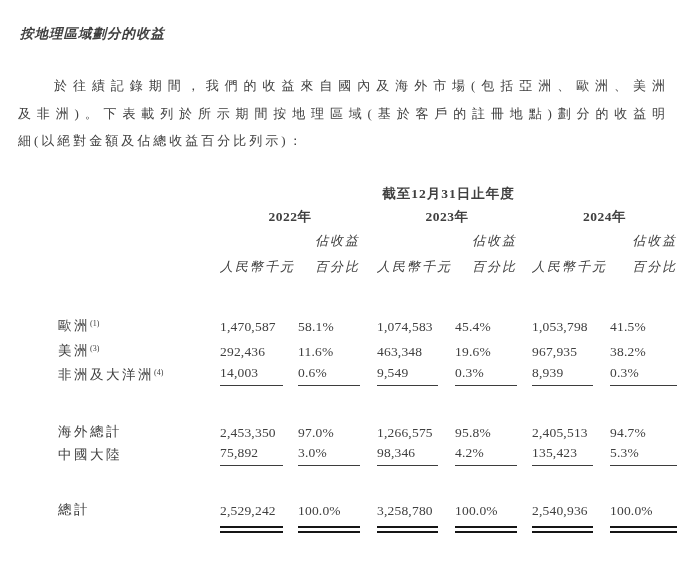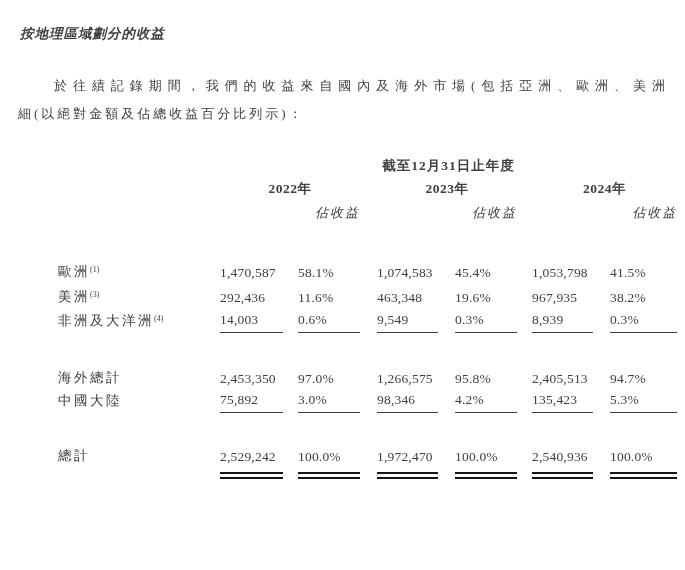--- a/index.html
+++ b/index.html
@@ -107,20 +107,21 @@
 </style>
 </head>
 <body>
 
 <div class="page">
 
   <div class="doc-title">按地理區域劃分的收益</div>
 
   <div class="para">
     <div class="pline indent">於往績記錄期間，我們的收益來自國內及海外市場(包括亞洲、歐洲、美洲</div>
+    <div class="pline">及非洲)。下表載列於所示期間按地理區域(基於客戶的註冊地點)劃分的收益明</div>
     <div class="pline last">細(以絕對金額及佔總收益百分比列示)：</div>
   </div>
 
   <table class="fin">
     <colgroup>
       <col style="width:162px">
         <col style="width:63px">
         <col style="width:15px">
         <col style="width:62px">
         <col style="width:17px">
@@ -156,20 +157,34 @@
       <td class="gap"></td>
       <td class="num"></td>
       <td class="gap"></td>
       <td class="ith">佔收益</td>
       <td class="gap"></td>
       <td class="num"></td>
       <td class="gap"></td>
       <td class="ith">佔收益</td>
     </tr>
 
+    <tr class="h-cols">
+      <td class="lbl"></td>
+      <td class="ith">人民幣千元</td>
+      <td class="gap"></td>
+      <td class="ith">百分比</td>
+      <td class="gap"></td>
+      <td class="ith">人民幣千元</td>
+      <td class="gap"></td>
+      <td class="ith">百分比</td>
+      <td class="gap"></td>
+      <td class="ith">人民幣千元</td>
+      <td class="gap"></td>
+      <td class="ith">百分比</td>
+    </tr>
 
     <tr class="sp1">
           <td colspan="12"></td>
         </tr>
 
     <tr class="data">
       <td class="lbl"><span>歐洲</span><sup class="fn">(1)</sup></td>
       <td class="num">1,470,587</td>
       <td class="gap"></td>
       <td class="num">58.1%</td>
@@ -251,21 +266,21 @@
     <tr class="sp3">
           <td colspan="12"></td>
         </tr>
 
     <tr class="tot bold">
       <td class="lbl"><span>總計</span></td>
       <td class="num">2,529,242</td>
       <td class="gap"></td>
       <td class="num">100.0%</td>
       <td class="gap"></td>
-      <td class="num">1,972,470</td>
+      <td class="num">3,258,780</td>
       <td class="gap"></td>
       <td class="num">100.0%</td>
       <td class="gap"></td>
       <td class="num">2,540,936</td>
       <td class="gap"></td>
       <td class="num">100.0%</td>
     </tr>
 
     <tr class="dblr">
       <td></td>

